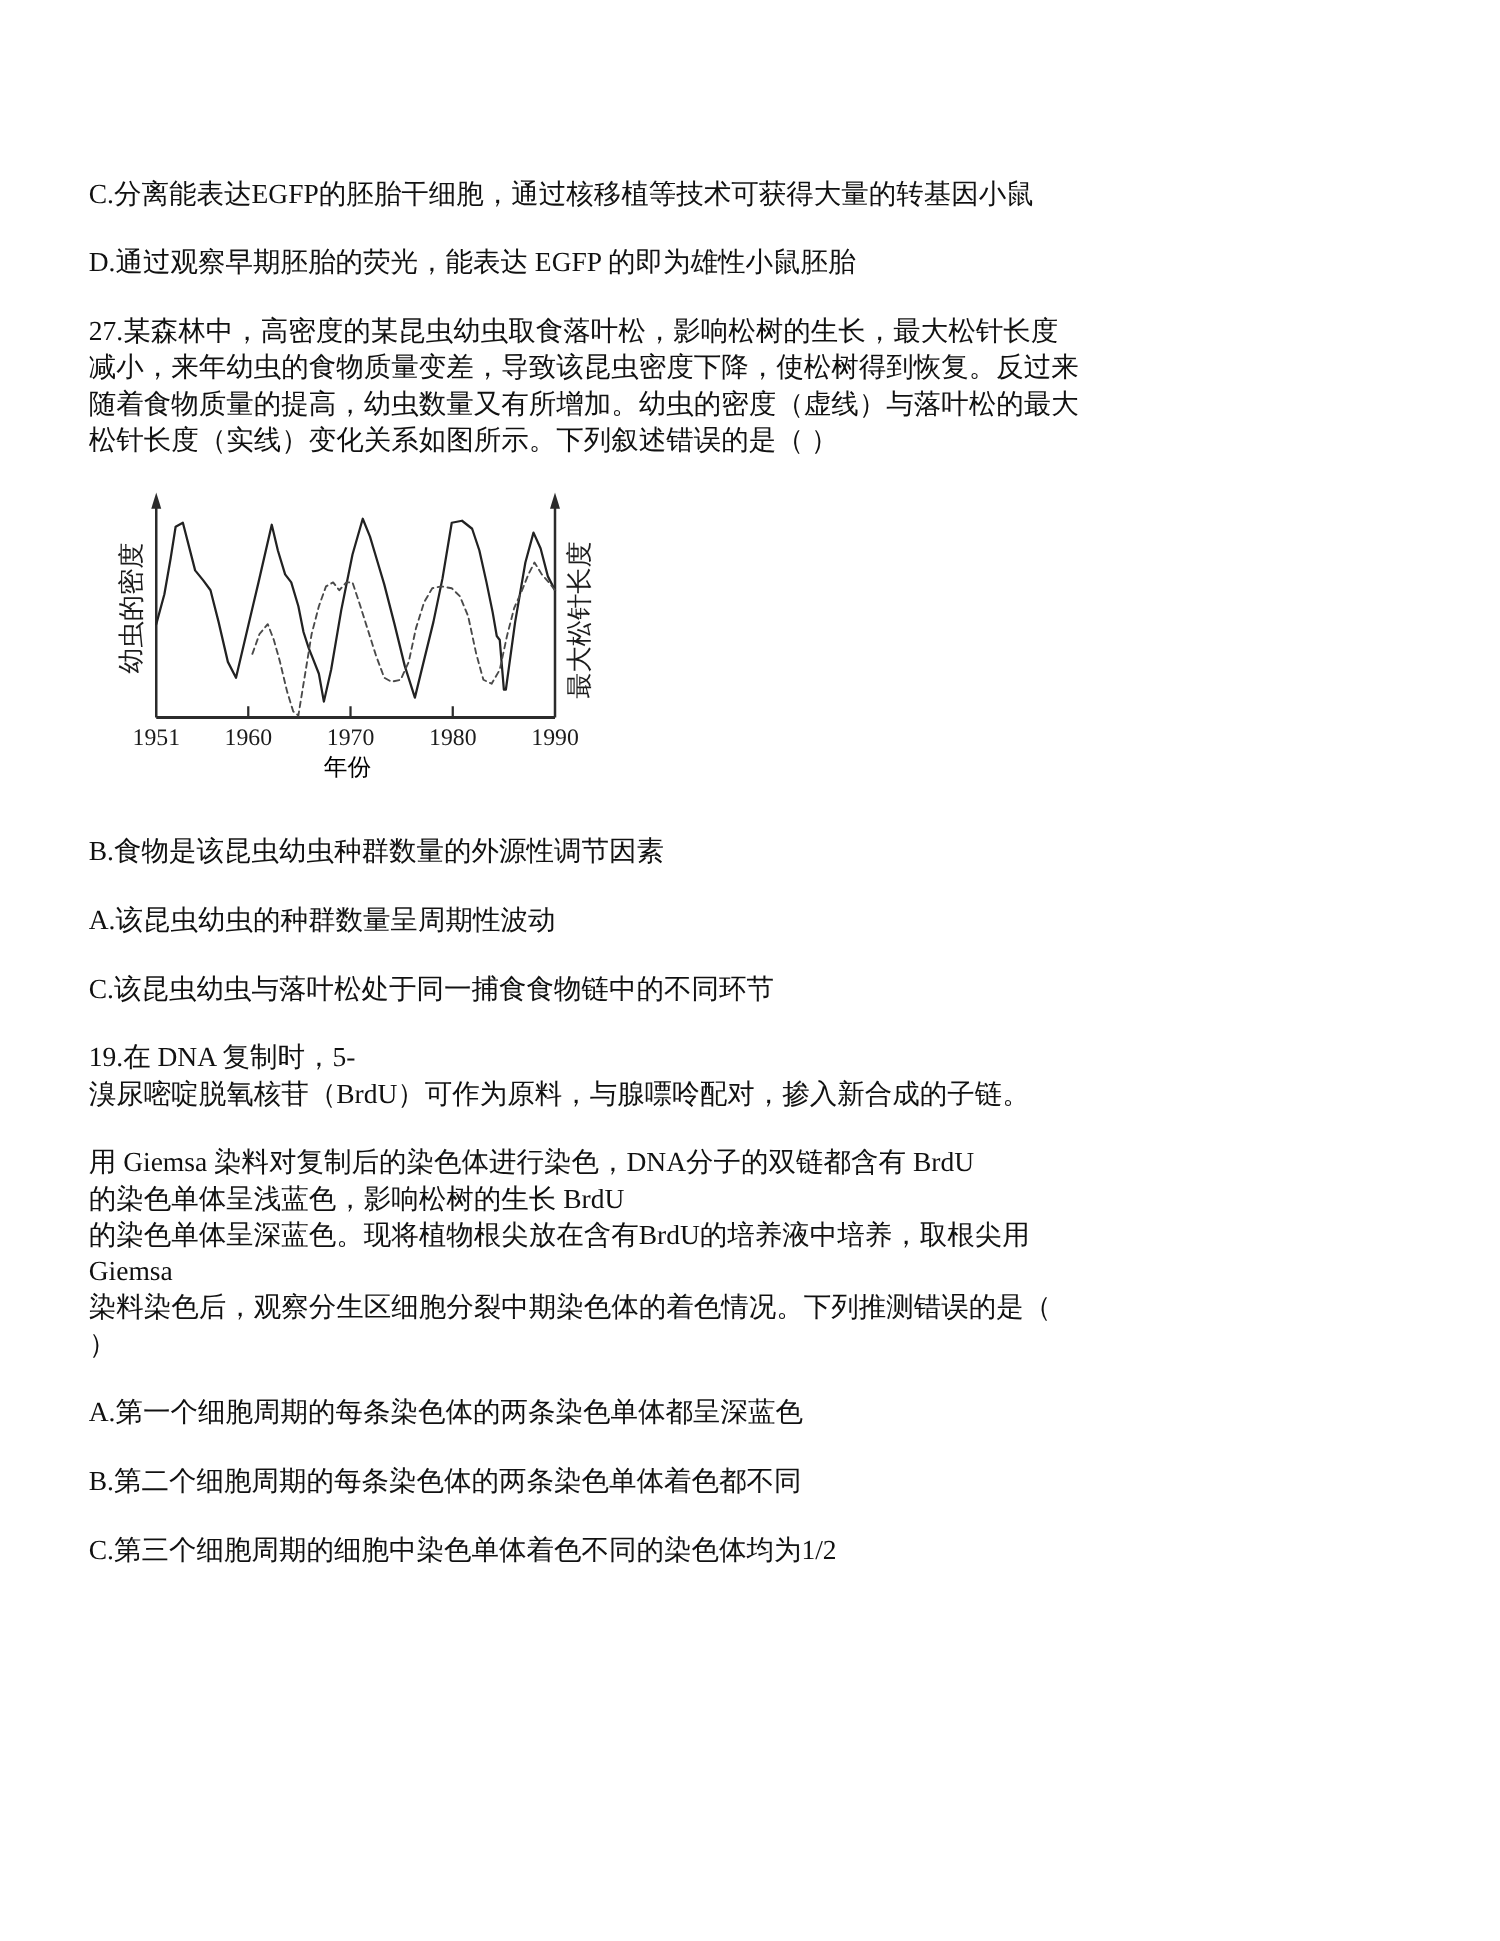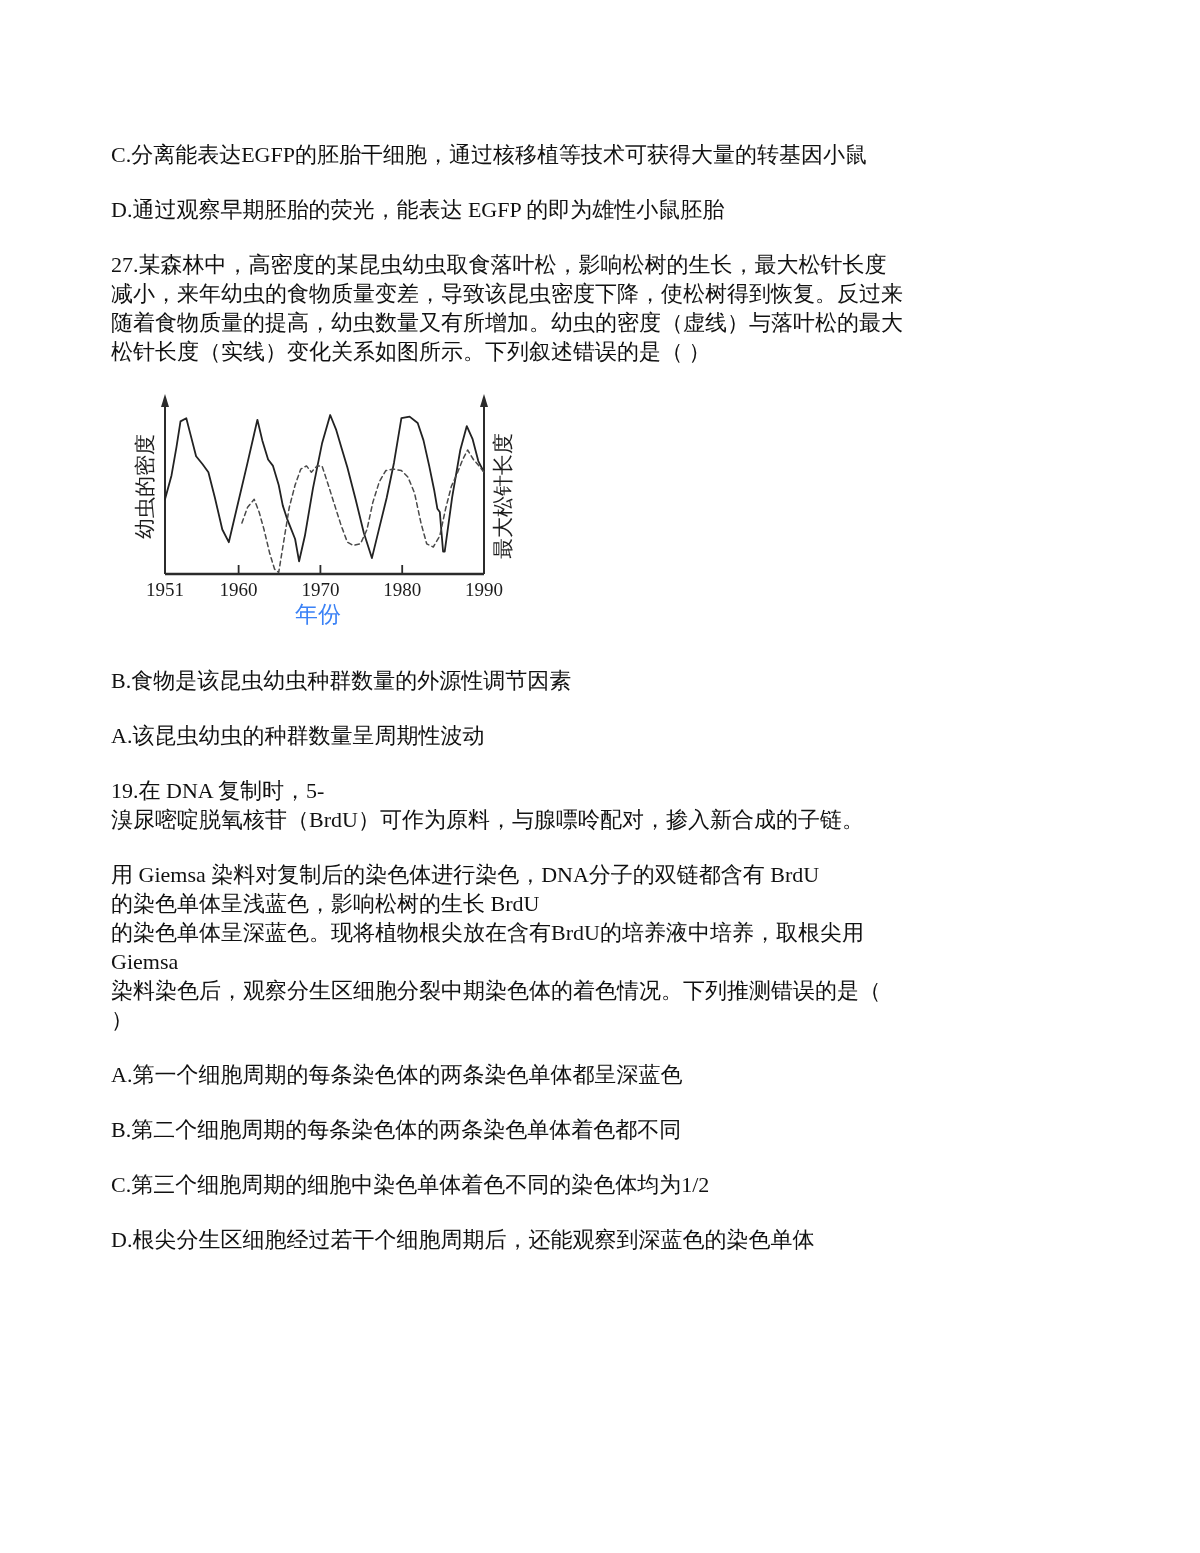--- a/index.html
+++ b/index.html
@@ -7,21 +7,21 @@
     width:1200px;height:1553px;
     background:#ffffff;
     color:#111111;
     font-family:"Liberation Serif","DejaVu Serif",serif;
     font-size:22px;
     line-height:29px;
     overflow:hidden;
   }
   .doc{
     box-sizing:border-box;
-    padding:140px 120px 0 111px;
+    padding:140px 120px 0 71px;
     width:1200px;
   }
   .para{
     margin:0 0 26px 0;
     white-space:pre-line;
     max-width:900px;
   }
   .figure{
     position:relative;
     width:400px;height:240px;
@@ -42,22 +42,22 @@
     transform:rotate(-90deg);
   }
   .ylab-right{
     left:310px;top:91px;width:124px;
     transform:rotate(-90deg);
   }
   .xlab{
     position:absolute;
     left:0;top:208px;width:374px;
     text-align:center;
-    font-size:23px;
-    color:#3b82f6;
+    font-size:19px;
+    color:#000000;
   }
 </style>
 </head>
 <body>
 
 <div class="doc">
 
   <p class="para">C.分离能表达EGFP的胚胎干细胞，通过核移植等技术可获得大量的转基因小鼠</p>
   <p class="para">D.通过观察早期胚胎的荧光，能表达 EGFP 的即为雄性小鼠胚胎</p>
 
@@ -84,28 +84,28 @@
         <polyline points="34.0,107.3 40.5,83.4 45.5,54.8 49.5,29.4 55.3,26.2 59.4,42.1 65.1,64.3 71.6,72.3 77.4,80.2 83.9,105.7 91.3,137.5 97.8,150.2 106.8,112.0 115.8,73.9 126.4,27.8 131.3,48.4 137.1,67.5 142.0,73.9 147.7,93.0 151.8,113.6 155.9,126.3 159.1,134.3 164.1,147.0 168.1,169.3 173.9,143.8 182.0,96.1 191.0,51.6 199.2,23.0 205.0,37.3 210.7,56.4 216.4,75.5 224.6,107.3 232.8,140.7 240.9,166.1 247.5,139.1 255.7,105.7 263.0,70.7 270.4,26.2 278.6,24.6 286.7,31.0 292.5,48.4 298.2,73.9 303.1,97.7 306.4,116.8 308.8,120.0 312.1,159.7 313.7,159.7 321.1,105.7 329.3,58.0 335.8,34.1 341.5,46.8 347.3,69.1 353.0,80.2" fill="none" stroke="#222222" stroke-width="1.8" stroke-linejoin="round" stroke-linecap="round"></polyline>
         <polyline points="110.9,131.1 116.6,115.2 123.2,107.3 128.1,120.0 133.0,137.5 138.7,161.3 143.6,177.2 147.7,180.4 152.6,150.2 158.3,115.2 164.1,93.0 169.8,77.1 175.5,73.9 180.4,80.2 186.1,73.9 191.0,73.9 196.8,91.4 203.3,112.0 209.9,132.7 216.4,150.2 222.1,153.4 229.5,151.8 236.0,137.5 241.8,110.5 248.3,89.8 254.8,78.6 262.2,77.1 270.4,78.6 276.9,85.0 283.5,100.9 290.0,131.1 295.7,151.8 302.3,155.0 308.8,143.8 314.6,116.8 320.3,94.5 326.0,81.8 331.7,67.5 336.6,58.0 342.4,67.5 348.1,73.9 353.0,80.2" fill="none" stroke="#4a4a4a" stroke-width="1.5" stroke-linejoin="round" stroke-linecap="round" stroke-dasharray="4.5,3.5"></polyline>
       </svg>
     <div class="ylab ylab-left">幼虫的密度</div>
     <div class="ylab ylab-right">最大松针长度</div>
     <div class="xlab">年份</div>
   </div>
 
   <p class="para">B.食物是该昆虫幼虫种群数量的外源性调节因素</p>
   <p class="para">A.该昆虫幼虫的种群数量呈周期性波动</p>
+  <p class="para">C.该昆虫幼虫与落叶松处于同一捕食食物链中的不同环节</p>
 
   <p class="para">19.在 DNA 复制时，5-
 溴尿嘧啶脱氧核苷（BrdU）可作为原料，与腺嘌呤配对，掺入新合成的子链。</p>
   <p class="para">用 Giemsa 染料对复制后的染色体进行染色，DNA分子的双链都含有 BrdU
 的染色单体呈浅蓝色，影响松树的生长 BrdU
 的染色单体呈深蓝色。现将植物根尖放在含有BrdU的培养液中培养，取根尖用
 Giemsa
 染料染色后，观察分生区细胞分裂中期染色体的着色情况。下列推测错误的是（
 ）</p>
 
   <p class="para">A.第一个细胞周期的每条染色体的两条染色单体都呈深蓝色</p>
   <p class="para">B.第二个细胞周期的每条染色体的两条染色单体着色都不同</p>
   <p class="para">C.第三个细胞周期的细胞中染色单体着色不同的染色体均为1/2</p>
-  <p class="para">D.根尖分生区细胞经过若干个细胞周期后，还能观察到深蓝色的染色单体</p>
 
 </div>
 
 </body></html>

